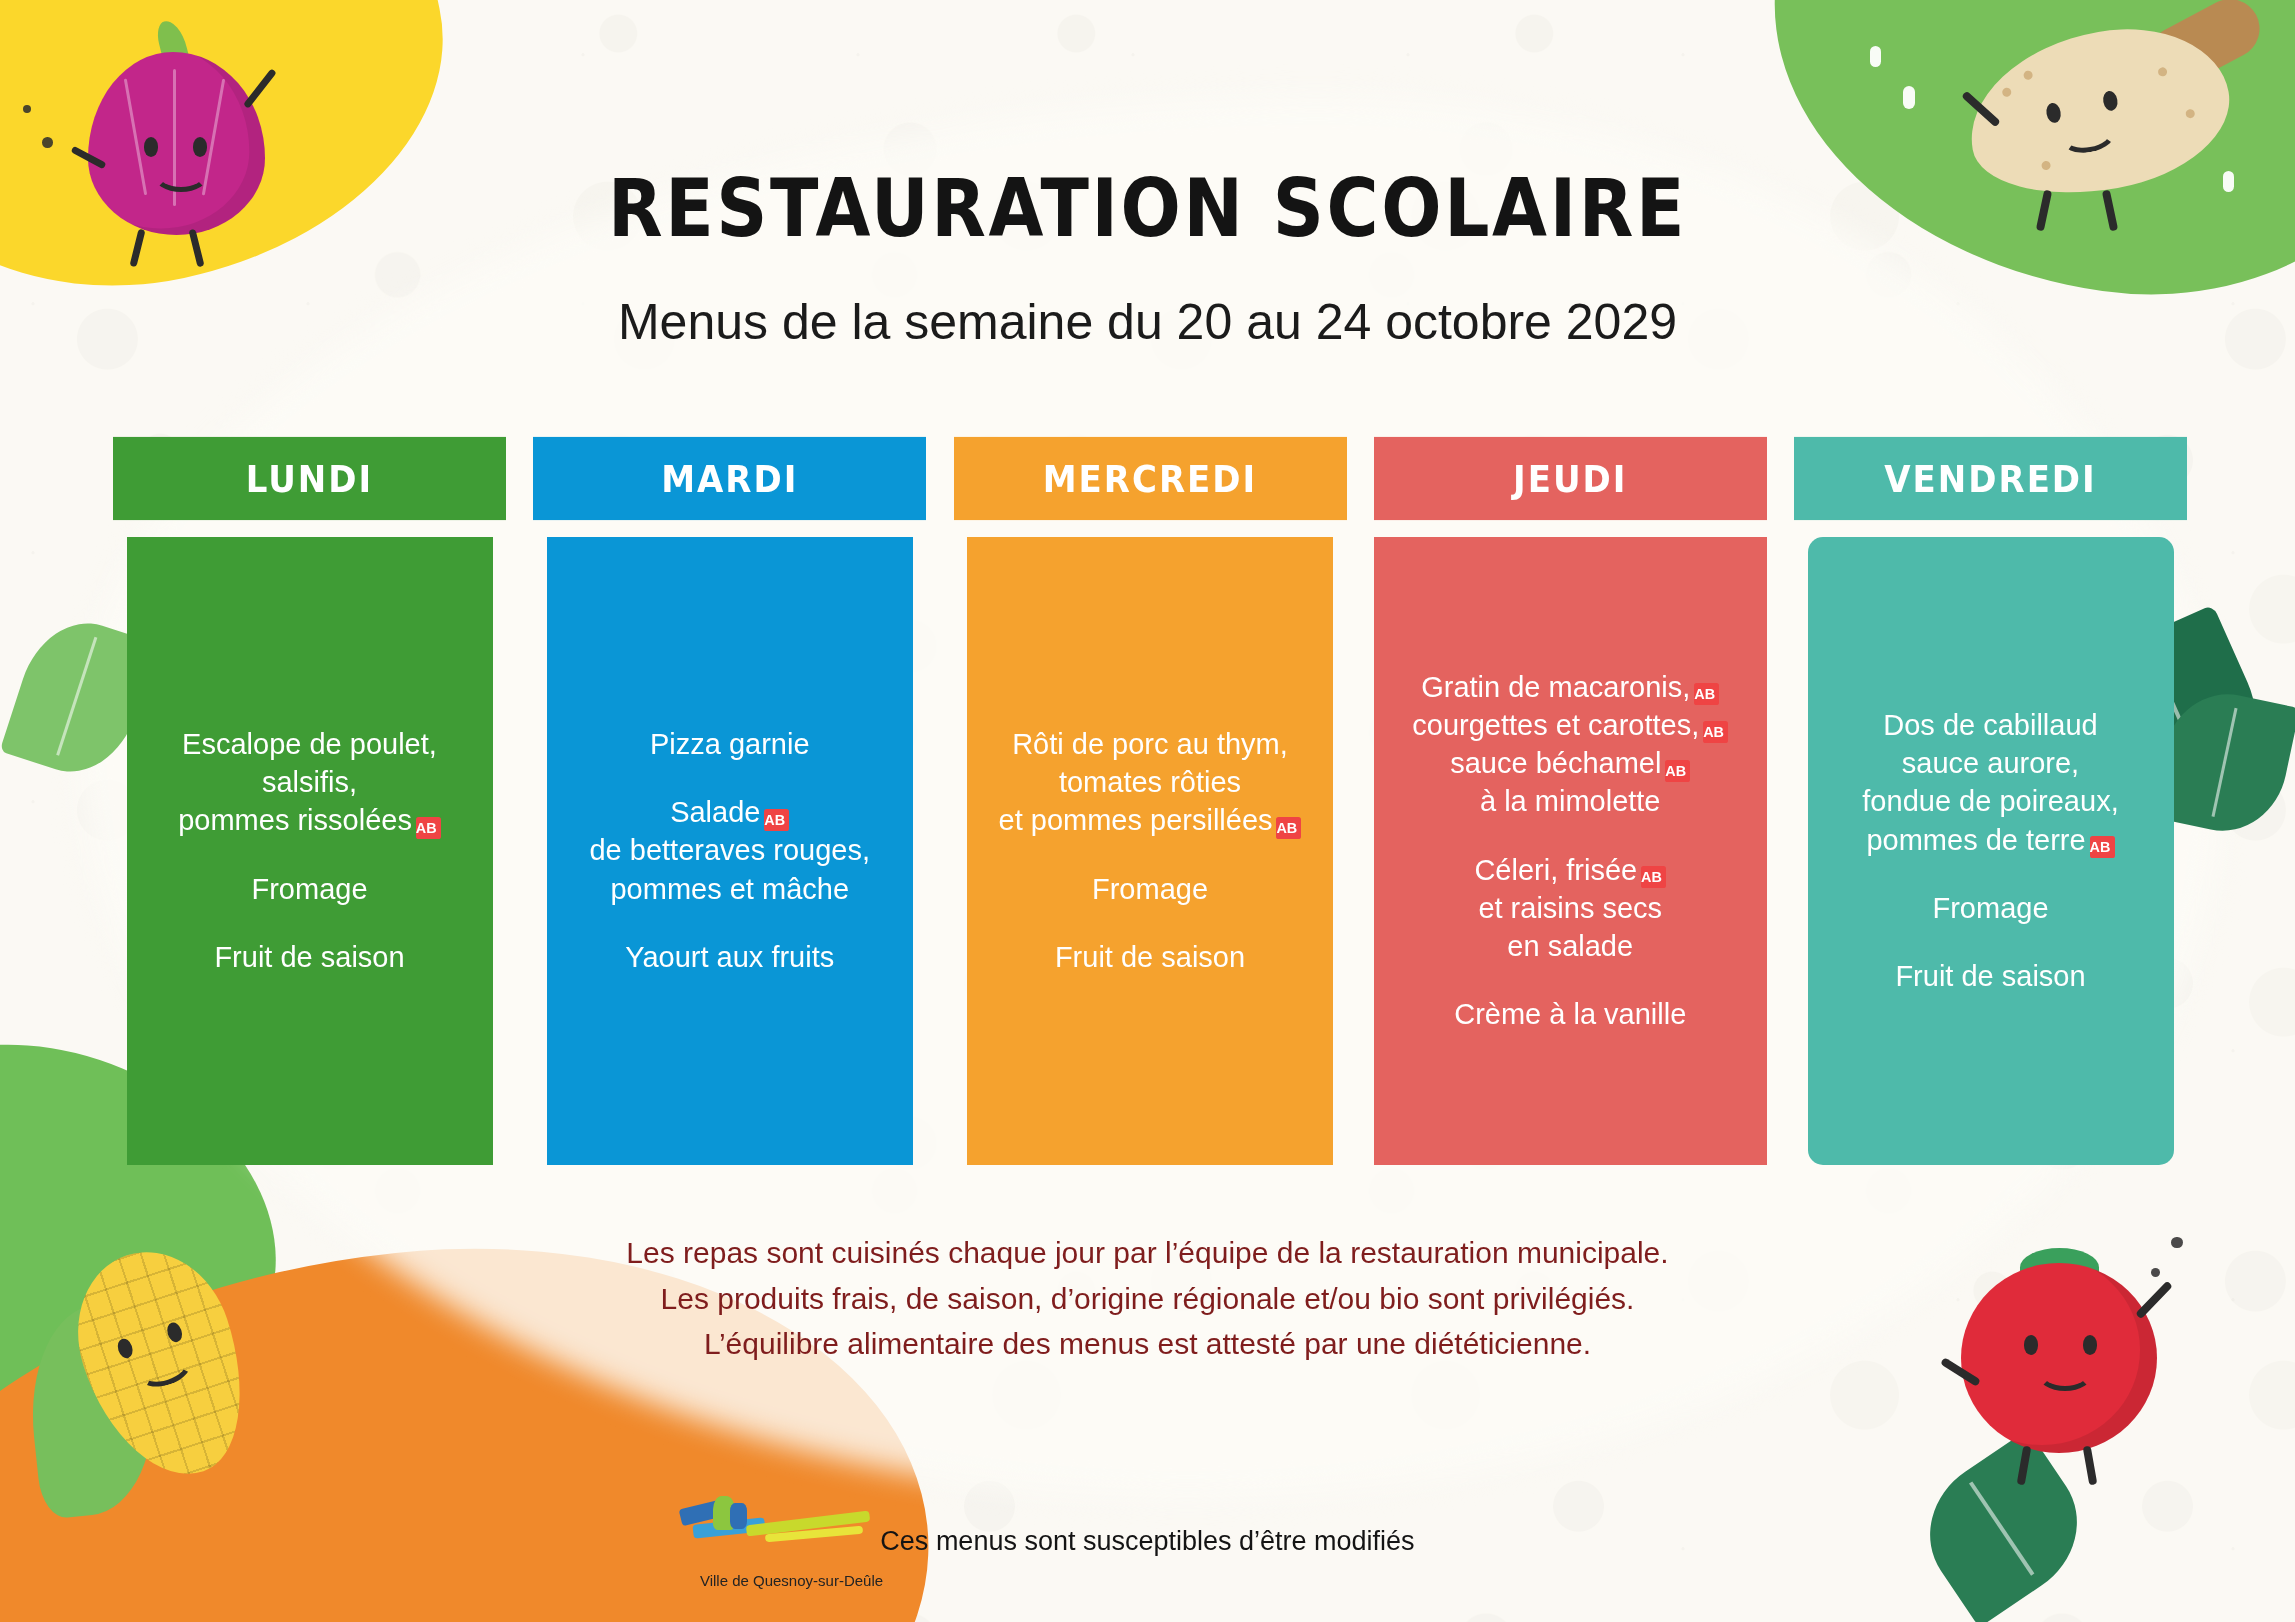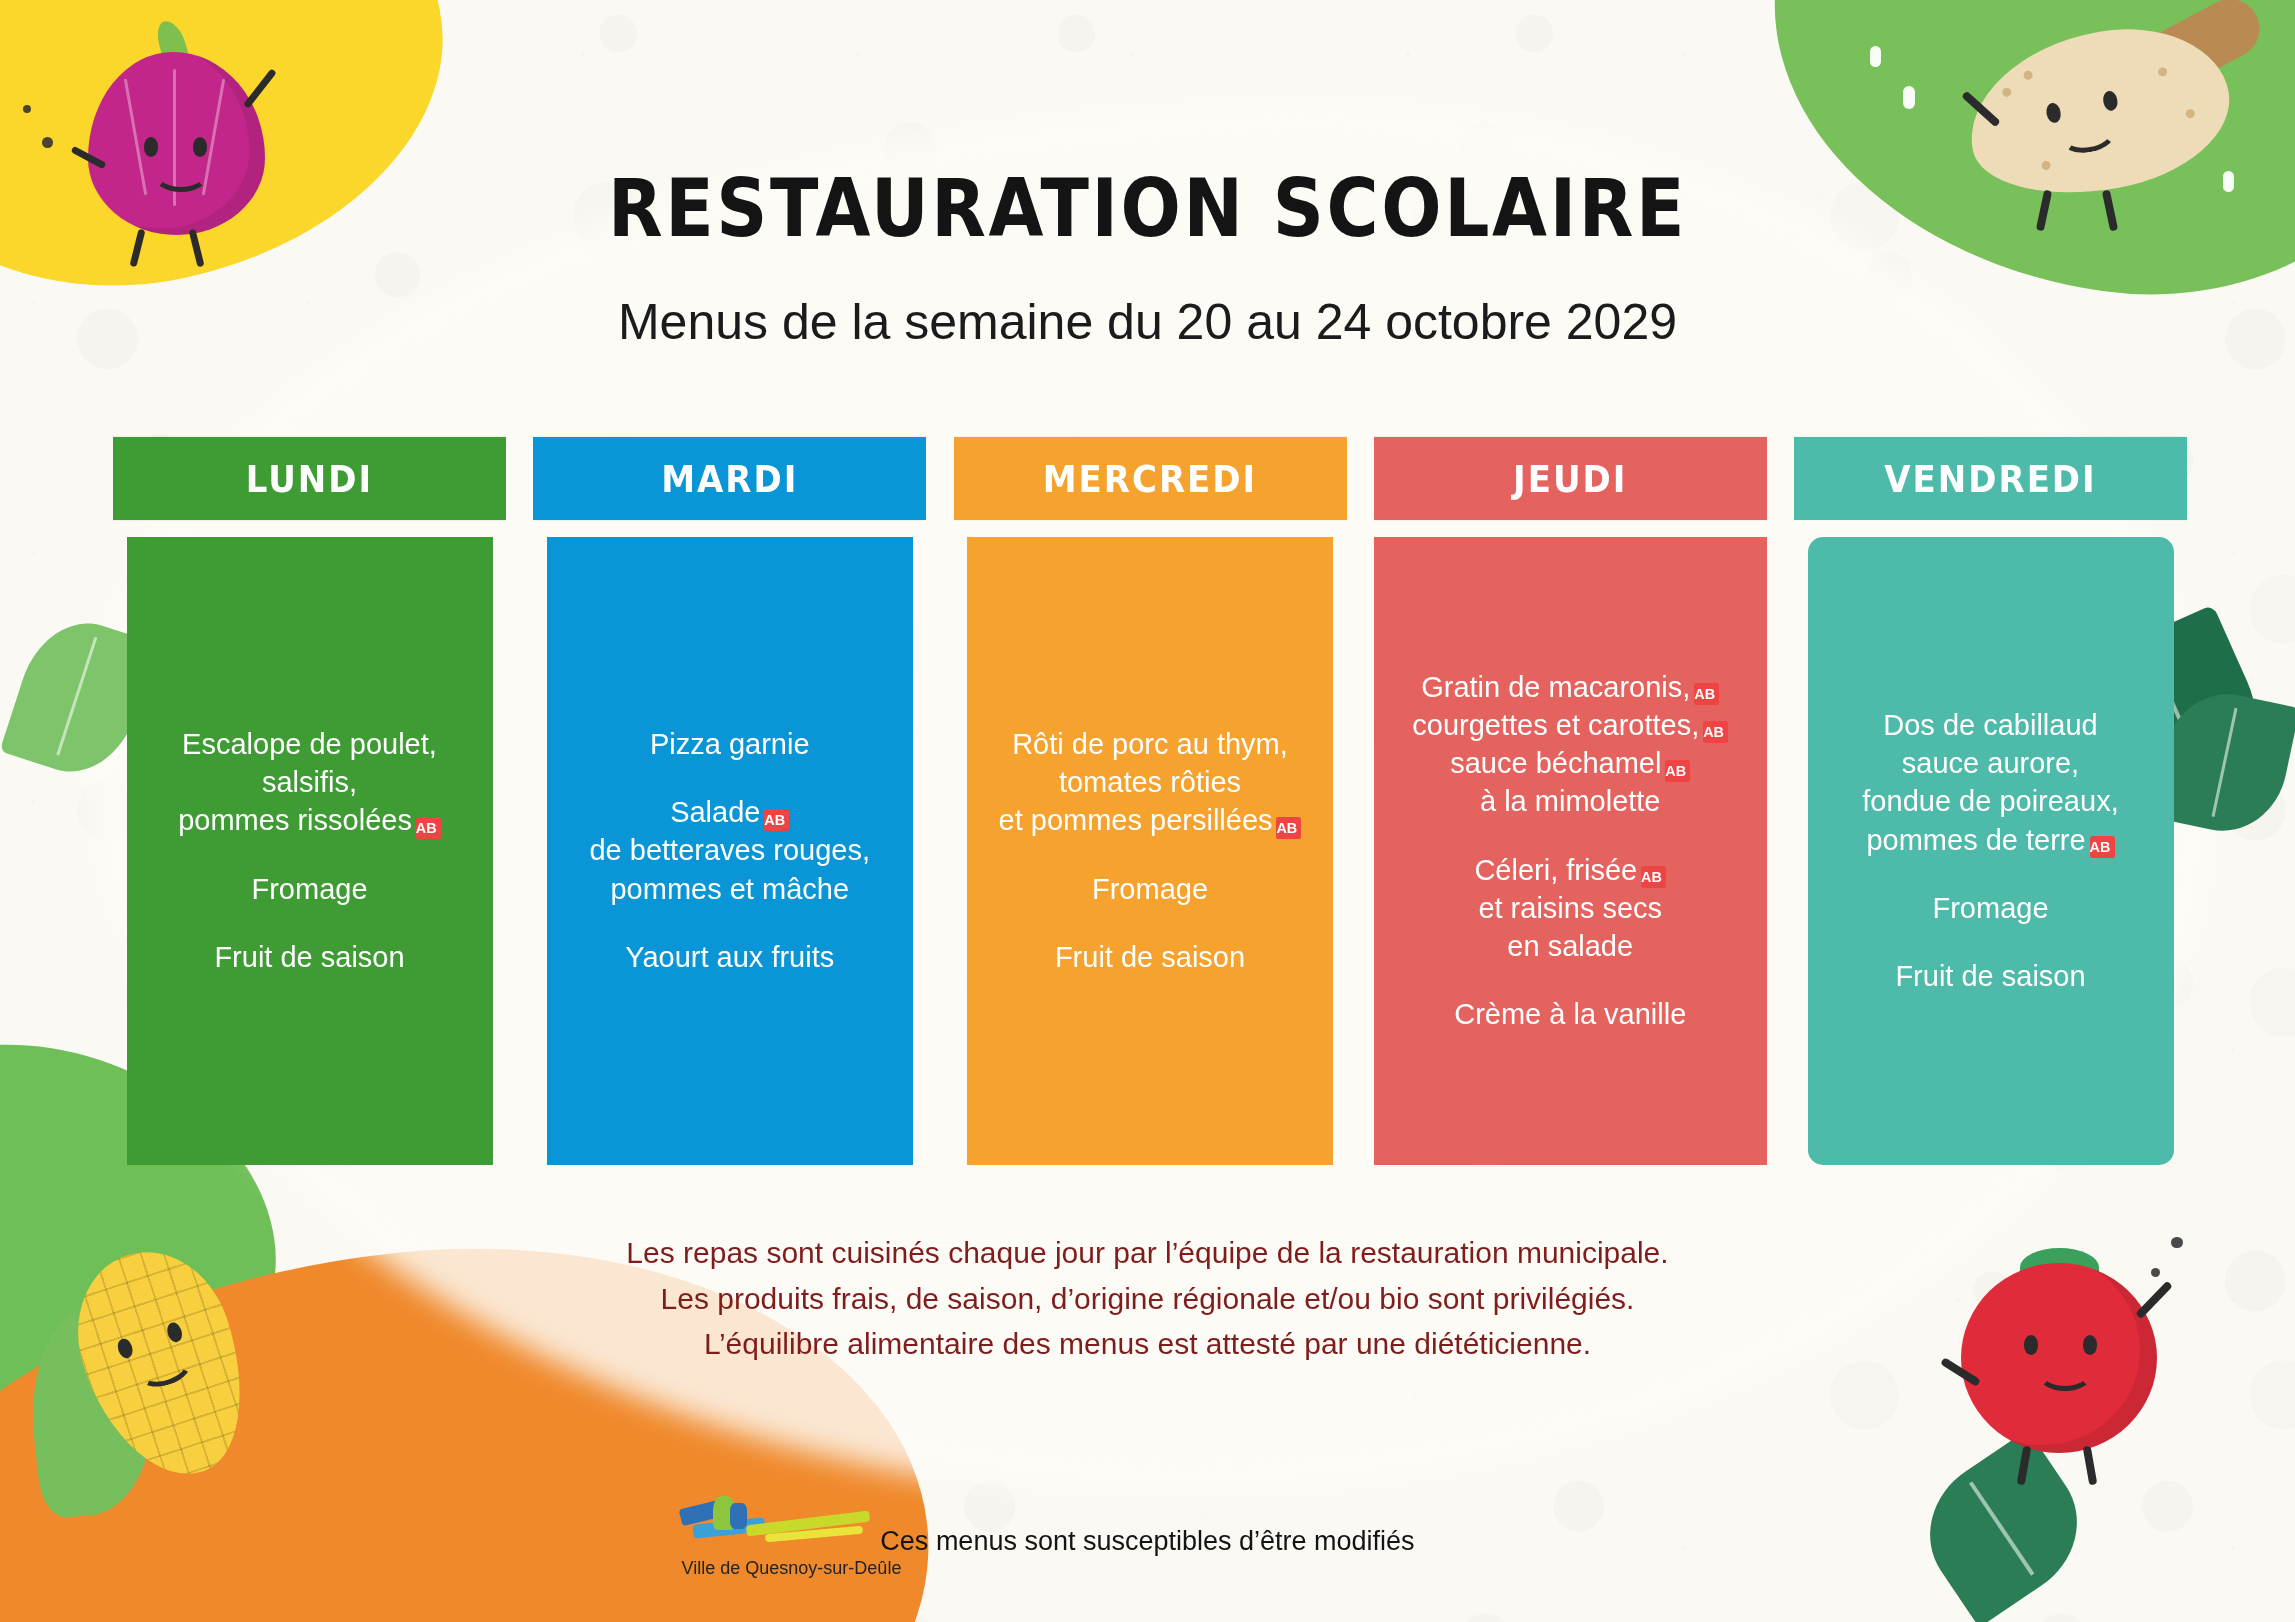--- a/index.html
+++ b/index.html
@@ -396,22 +396,22 @@
     position: relative;
     width: 249px;
     height: 60px;
     margin: 0 auto;
   }
   .logo-band {
     position: absolute;
     border-radius: 3.9px;
   }
   .logo-caption {
-    margin-top: 6px;
-    font-size: 18px;
+    margin-top: 20px;
+    font-size: 15px;
     color: #232323;
   }
 </style>
 </head>
 <body>
 
 <div class="bg-layer">
   <div class="doodle-texture"></div>
   <div class="blob blob-yellow"></div>
   <div class="blob blob-green-tr"></div>

